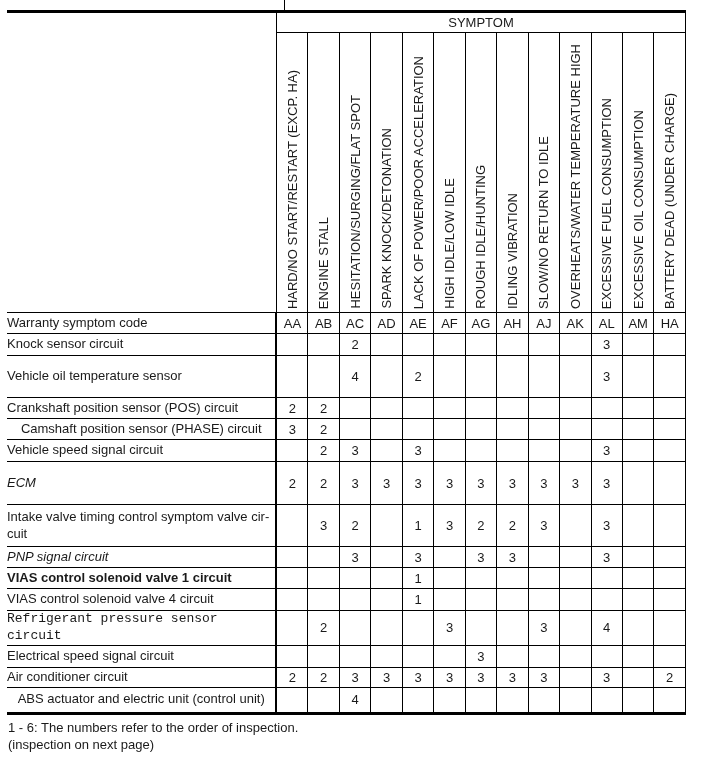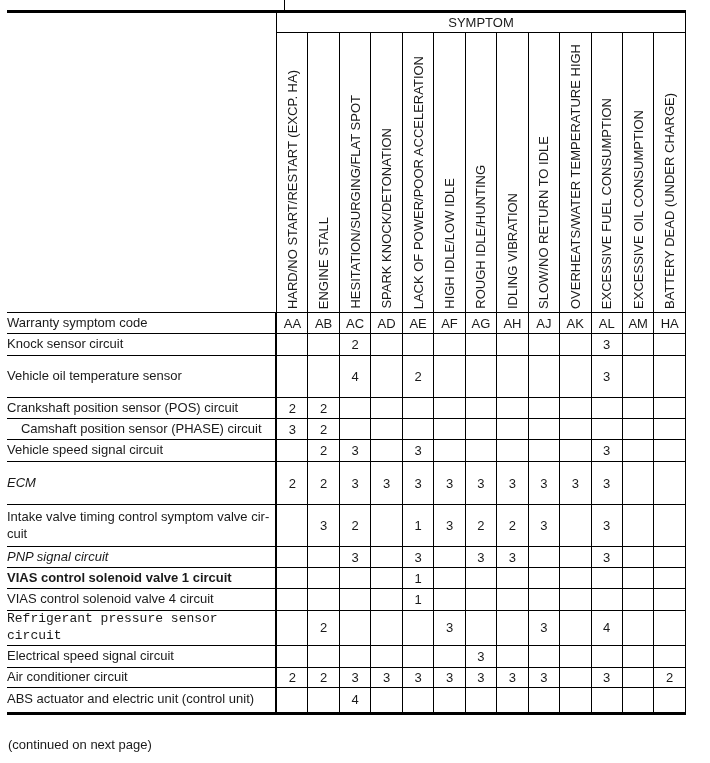--- a/index.html
+++ b/index.html
@@ -81,21 +81,21 @@
     white-space: pre-line;
     vertical-align: middle;
     margin-top: 34px;
   }
   td.val {
     border: 1px solid #000;
     text-align: center;
     vertical-align: middle;
   }
   #code-row td { height: 20px; }
-  tr.last td { border-bottom: 3px solid #000; }
+  tr.last td { border-bottom: 3px solid #000; text-align: center; }
   .footer {
     position: absolute;
     left: 8px;
     font-size: 13px;
     color: #1a1a1a;
     white-space: nowrap;
   }
   .note1 { top: 720px; }
   .note2 { top: 737px; }
 </style>
@@ -381,14 +381,15 @@
           <td class="val"></td>
           <td class="val"></td>
           <td class="val"></td>
           <td class="val"></td>
           <td class="val"></td>
           <td class="val"></td>
         </tr>
       </tbody>
   </table>
 
-  <div class="footer note2">(continued on next page)</div>
+  <div class="footer note1">1 - 6: The numbers refer to the order of inspection.</div>
+  <div class="footer note2">(inspection on next page)</div>
 </div>
 
 </body></html>

